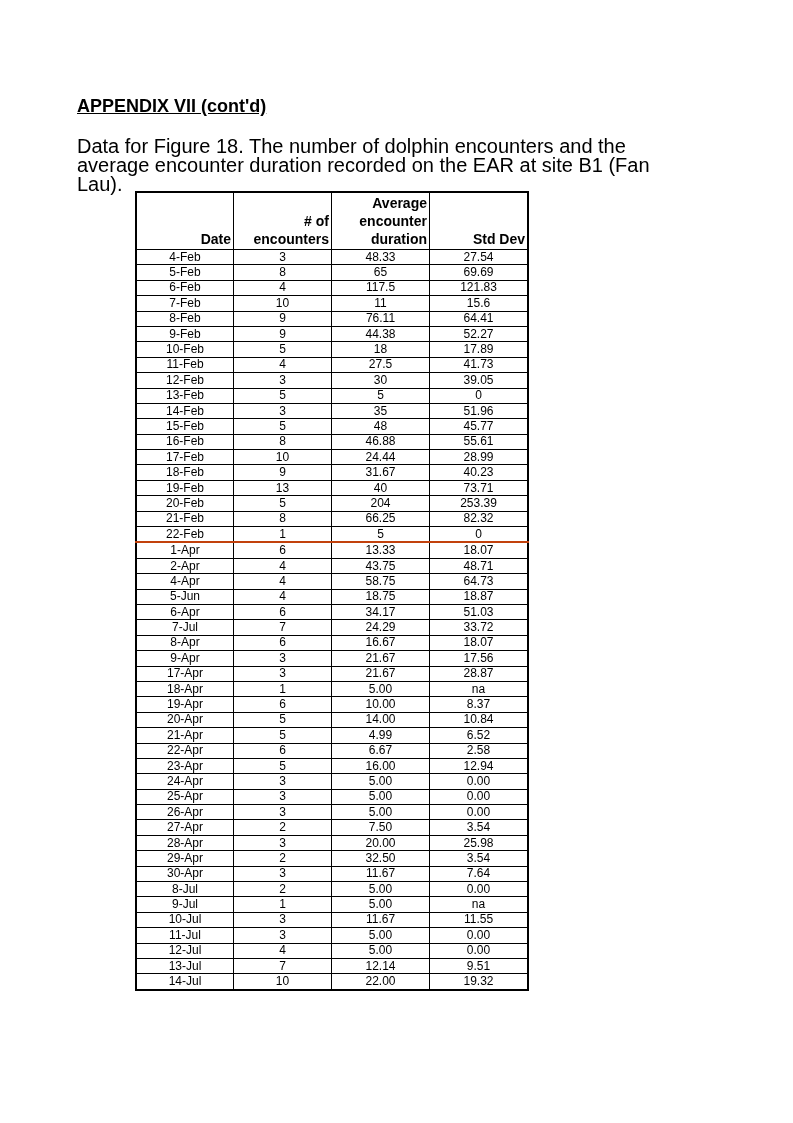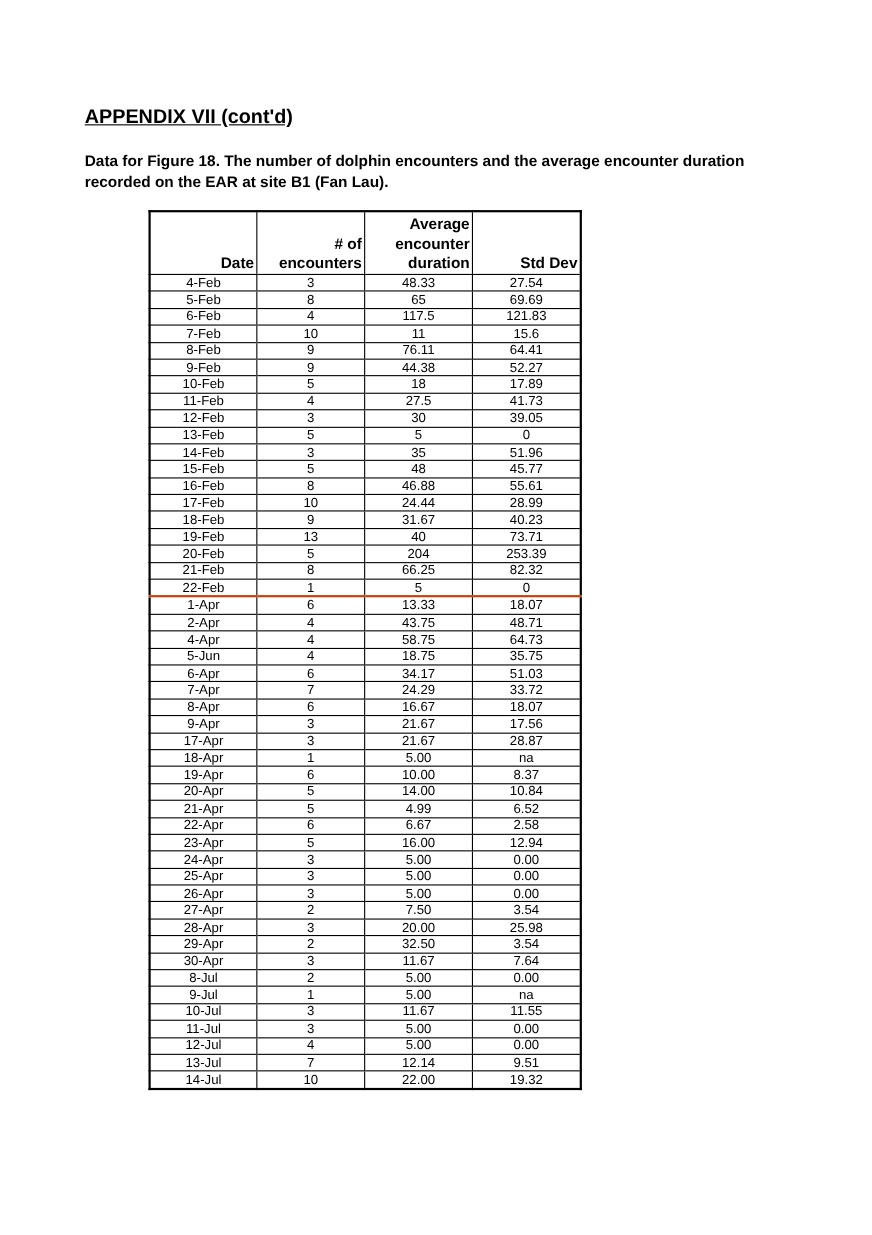--- a/index.html
+++ b/index.html
@@ -1,18 +1,18 @@
 <!DOCTYPE html>
 <html><head>
 <meta charset="utf-8">
 <style>
   html, body { margin: 0; padding: 0; background: #ffffff; }
   body { width: 793px; height: 1123px; position: relative; font-family: "Liberation Sans", sans-serif; color: #000; }
   .heading { position: absolute; left: 77px; top: 96px; font-size: 18px; font-weight: bold; margin: 0; text-decoration: underline; }
-  .caption { position: absolute; left: 77px; top: 137px; width: 600px; font-size: 14px; font-weight: bold; line-height: 19px; margin: 0; }
+  .caption { position: absolute; left: 77px; top: 137px; width: 600px; font-size: 20px; font-weight: normal; line-height: 19px; margin: 0; }
   table.data { position: absolute; left: 135px; top: 191px; border-collapse: collapse; border: 2px solid #000; font-size: 12px; }
   table.data th { font-weight: bold; font-size: 14px; vertical-align: bottom; text-align: right; padding: 0 2px 1px 2px; height: 55px; line-height: 18px; border-left: 1.5px solid #000; border-bottom: 1.5px solid #000; }
   table.data th:first-child { border-left: none; }
   table.data td { text-align: center; padding: 0; height: 14.4px; line-height: 13px; border-left: 1.5px solid #000; border-top: 1px solid #000; }
   table.data td:first-child { border-left: none; }
   .c0 { width: 92px; margin-left: 22px; } .c1 { width: 93px; } .c2 { width: 93px; } .c3 { width: 93px; }
   tr.sep td { border-top: 2px solid #c2410c; }
 </style>
 </head>
 <body>
@@ -159,30 +159,30 @@
       <tr>
         <td>4-Apr</td>
         <td>4</td>
         <td>58.75</td>
         <td>64.73</td>
       </tr>
       <tr>
         <td>5-Jun</td>
         <td>4</td>
         <td>18.75</td>
-        <td>35.75</td>
+        <td>18.87</td>
       </tr>
       <tr>
         <td>6-Apr</td>
         <td>6</td>
         <td>34.17</td>
         <td>51.03</td>
       </tr>
       <tr>
-        <td>7-Apr</td>
+        <td>7-Jul</td>
         <td>7</td>
         <td>24.29</td>
         <td>33.72</td>
       </tr>
       <tr>
         <td>8-Apr</td>
         <td>6</td>
         <td>16.67</td>
         <td>18.07</td>
       </tr>

